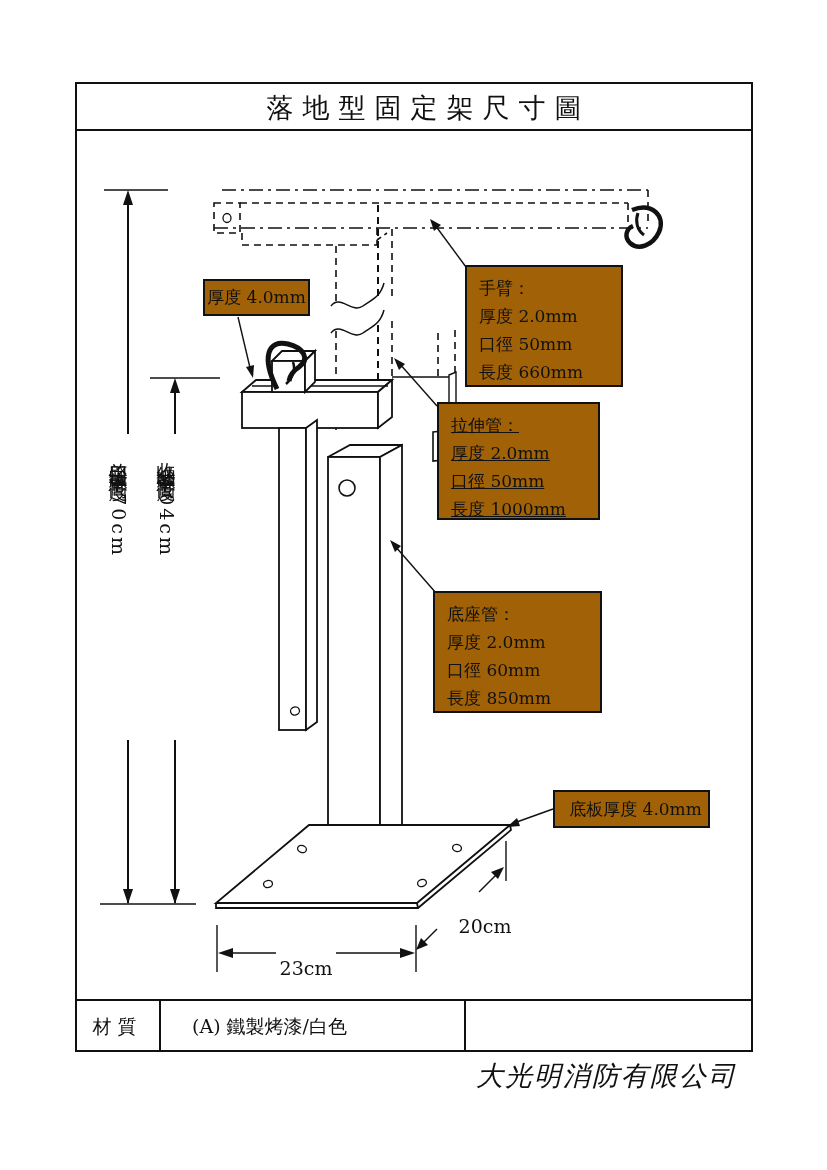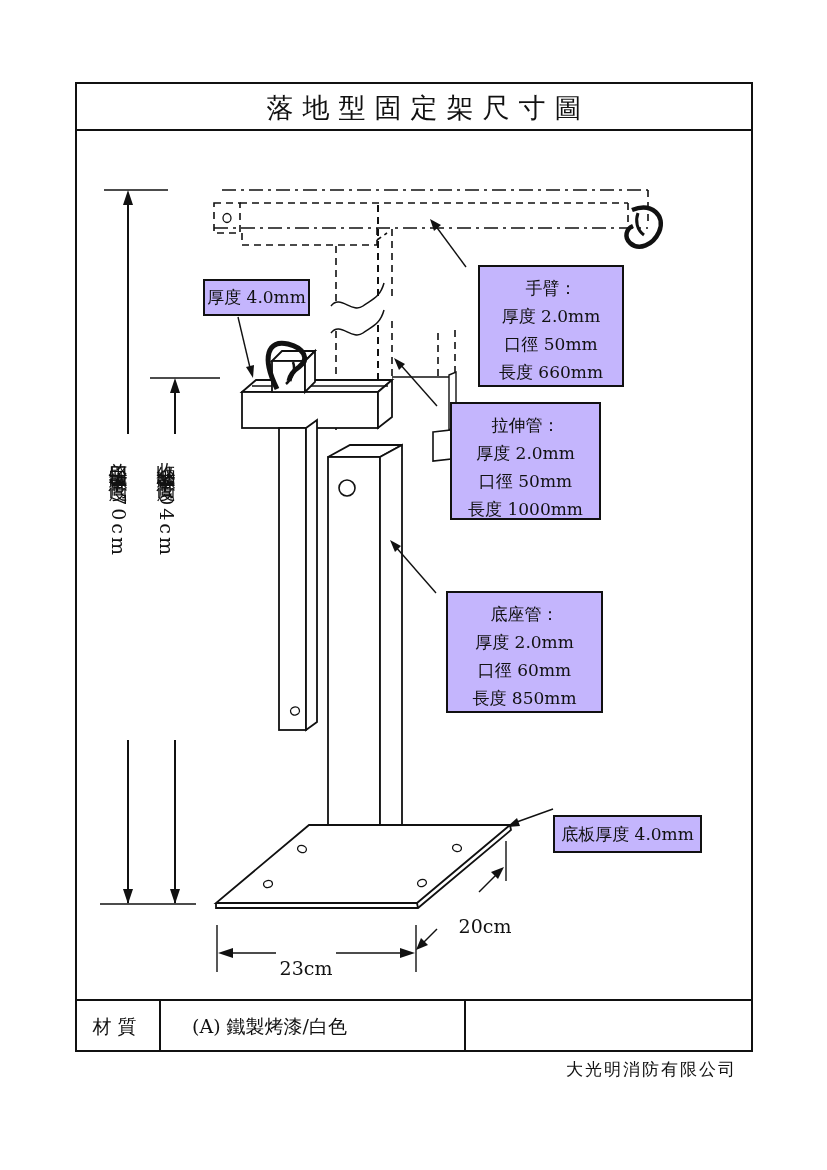--- a/index.html
+++ b/index.html
@@ -8,32 +8,32 @@
     font-family:"DejaVu Serif","Liberation Serif",serif;color:#111;
     overflow:hidden;
   }
   #art{position:absolute;left:0;top:0;}
   .abs{position:absolute;}
   .page-title{
     left:76px;top:86px;width:705px;height:44px;
     text-align:center;font-size:27px;letter-spacing:9px;line-height:44px;
   }
   .label-box{
-    border:2px solid #111;background:#c4b5fd;font-size:17px;text-align:center;
+    border:2px solid #111;background:#a16207;font-size:17px;
   }
   .label-box.center{display:flex;align-items:center;justify-content:center;}
-  .label-box.multi{padding:7px 0 0 0;line-height:28px;margin-left:13px;}
+  .label-box.multi{padding:7px 0 0 12px;line-height:28px;}
   .vtext{
     writing-mode:vertical-rl;text-orientation:mixed;
     font-size:19px;letter-spacing:3px;line-height:30px;
     white-space:nowrap;
   }
   .dim-text{font-size:19px;text-align:center;margin-top:12px;}
   .mat-cell{font-size:19px;line-height:52px;height:52px;}
-  .company{font-size:17px;letter-spacing:2px;}
+  .company{font-size:27px;letter-spacing:2px;font-style:italic;}
 </style>
 </head>
 <body>
 
 <div id="page">
 
   <svg id="art" width="827" height="1170" viewBox="0 0 827 1170">
 
     <g stroke="#111" fill="none" stroke-width="2">
       <rect x="76" y="83" width="676" height="968"></rect>
@@ -167,35 +167,35 @@
     <span>厚度 4.0mm</span>
   </div>
 
   <div class="abs label-box multi" style="left:465px;top:265px;width:142px;height:111px;">
     <div>手臂：</div>
     <div>厚度 2.0mm</div>
     <div>口徑 50mm</div>
     <div>長度 660mm</div>
   </div>
 
-  <div class="abs label-box multi" style="left:437px;top:402px;width:147px;height:107px;">
+  <div class="abs label-box multi" style="left:437px;top:402px;width:147px;height:107px;text-decoration:underline;">
     <div>拉伸管：</div>
     <div>厚度 2.0mm</div>
     <div>口徑 50mm</div>
     <div>長度 1000mm</div>
   </div>
 
   <div class="abs label-box multi" style="left:433px;top:591px;width:153px;height:111px;">
     <div>底座管：</div>
     <div>厚度 2.0mm</div>
     <div>口徑 60mm</div>
     <div>長度 850mm</div>
   </div>
 
-  <div class="abs label-box center" style="left:553px;top:815px;width:145px;height:34px;">
+  <div class="abs label-box center" style="left:553px;top:790px;width:145px;height:34px;padding-left:8px;">
     <span>底板厚度 4.0mm</span>
   </div>
 
   <div class="abs vtext" style="left:104px;top:448px;width:30px;height:300px;">啓用狀態下高度 170cm</div>
   <div class="abs vtext" style="left:152px;top:448px;width:30px;height:300px;">收納狀態下高度 104cm</div>
 
   <div class="abs dim-text" style="left:276px;top:945px;width:60px;">23cm</div>
   <div class="abs dim-text" style="left:455px;top:903px;width:60px;">20cm</div>
 
   <div class="abs mat-cell" style="left:75px;top:1000px;width:85px;text-align:center;letter-spacing:6px;">材質</div>

